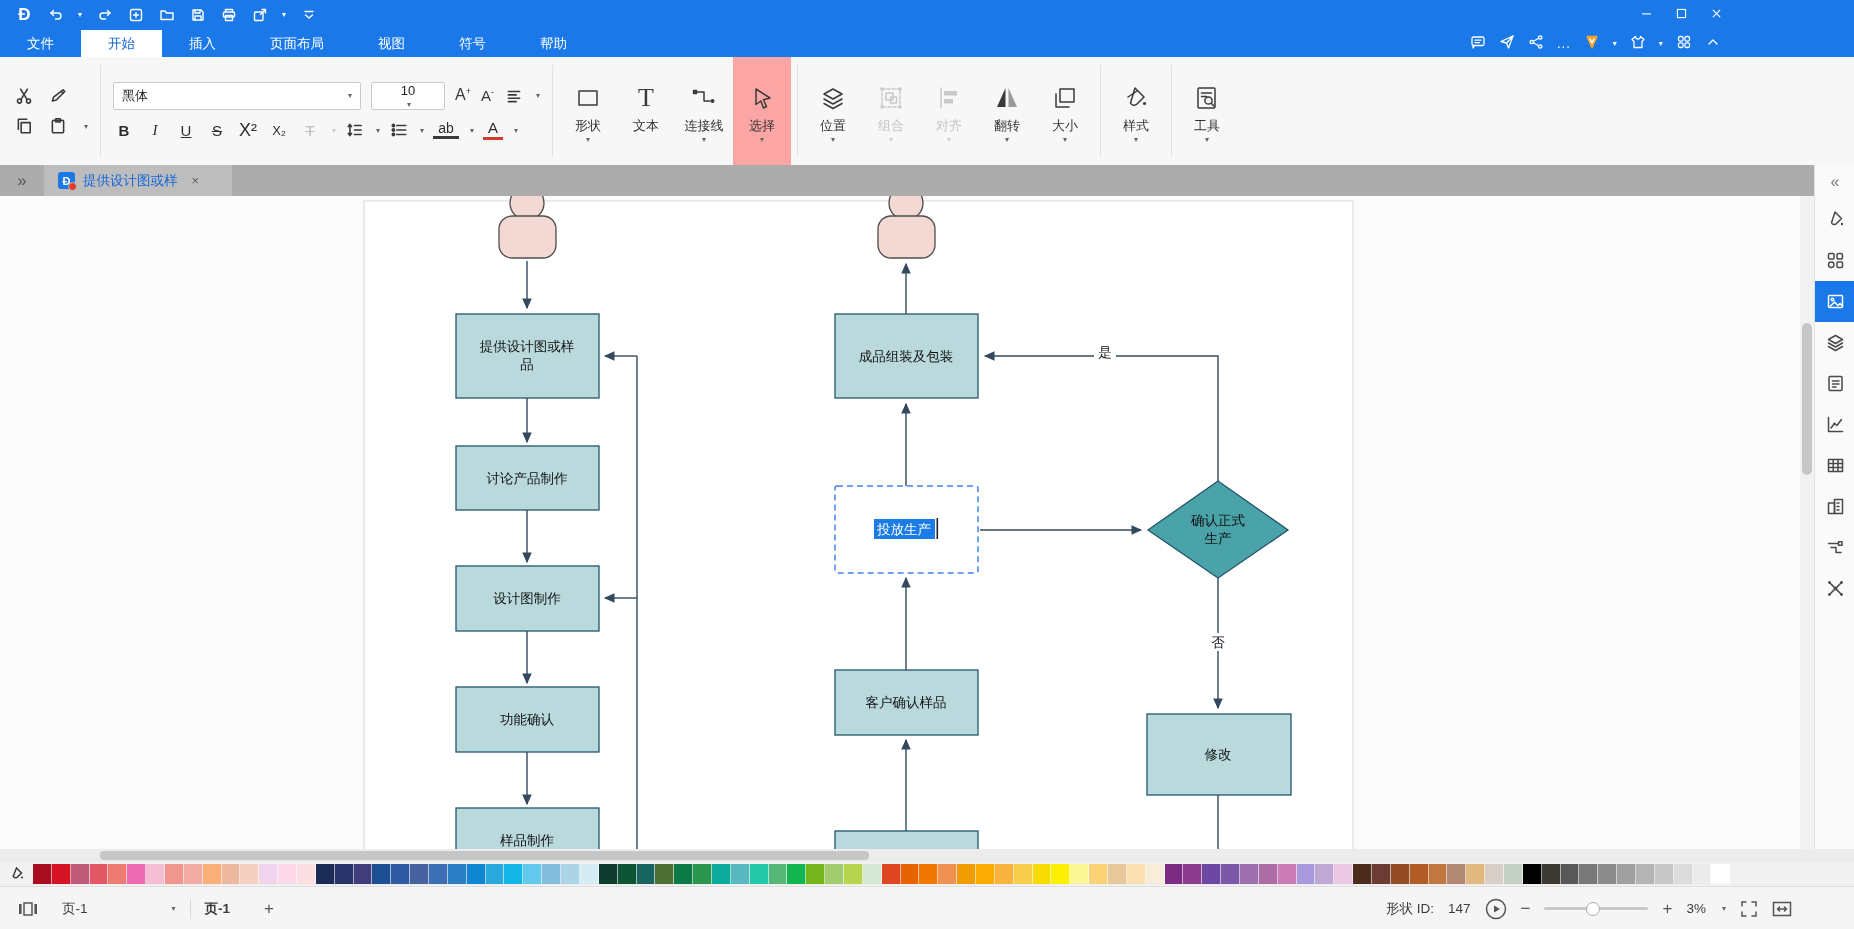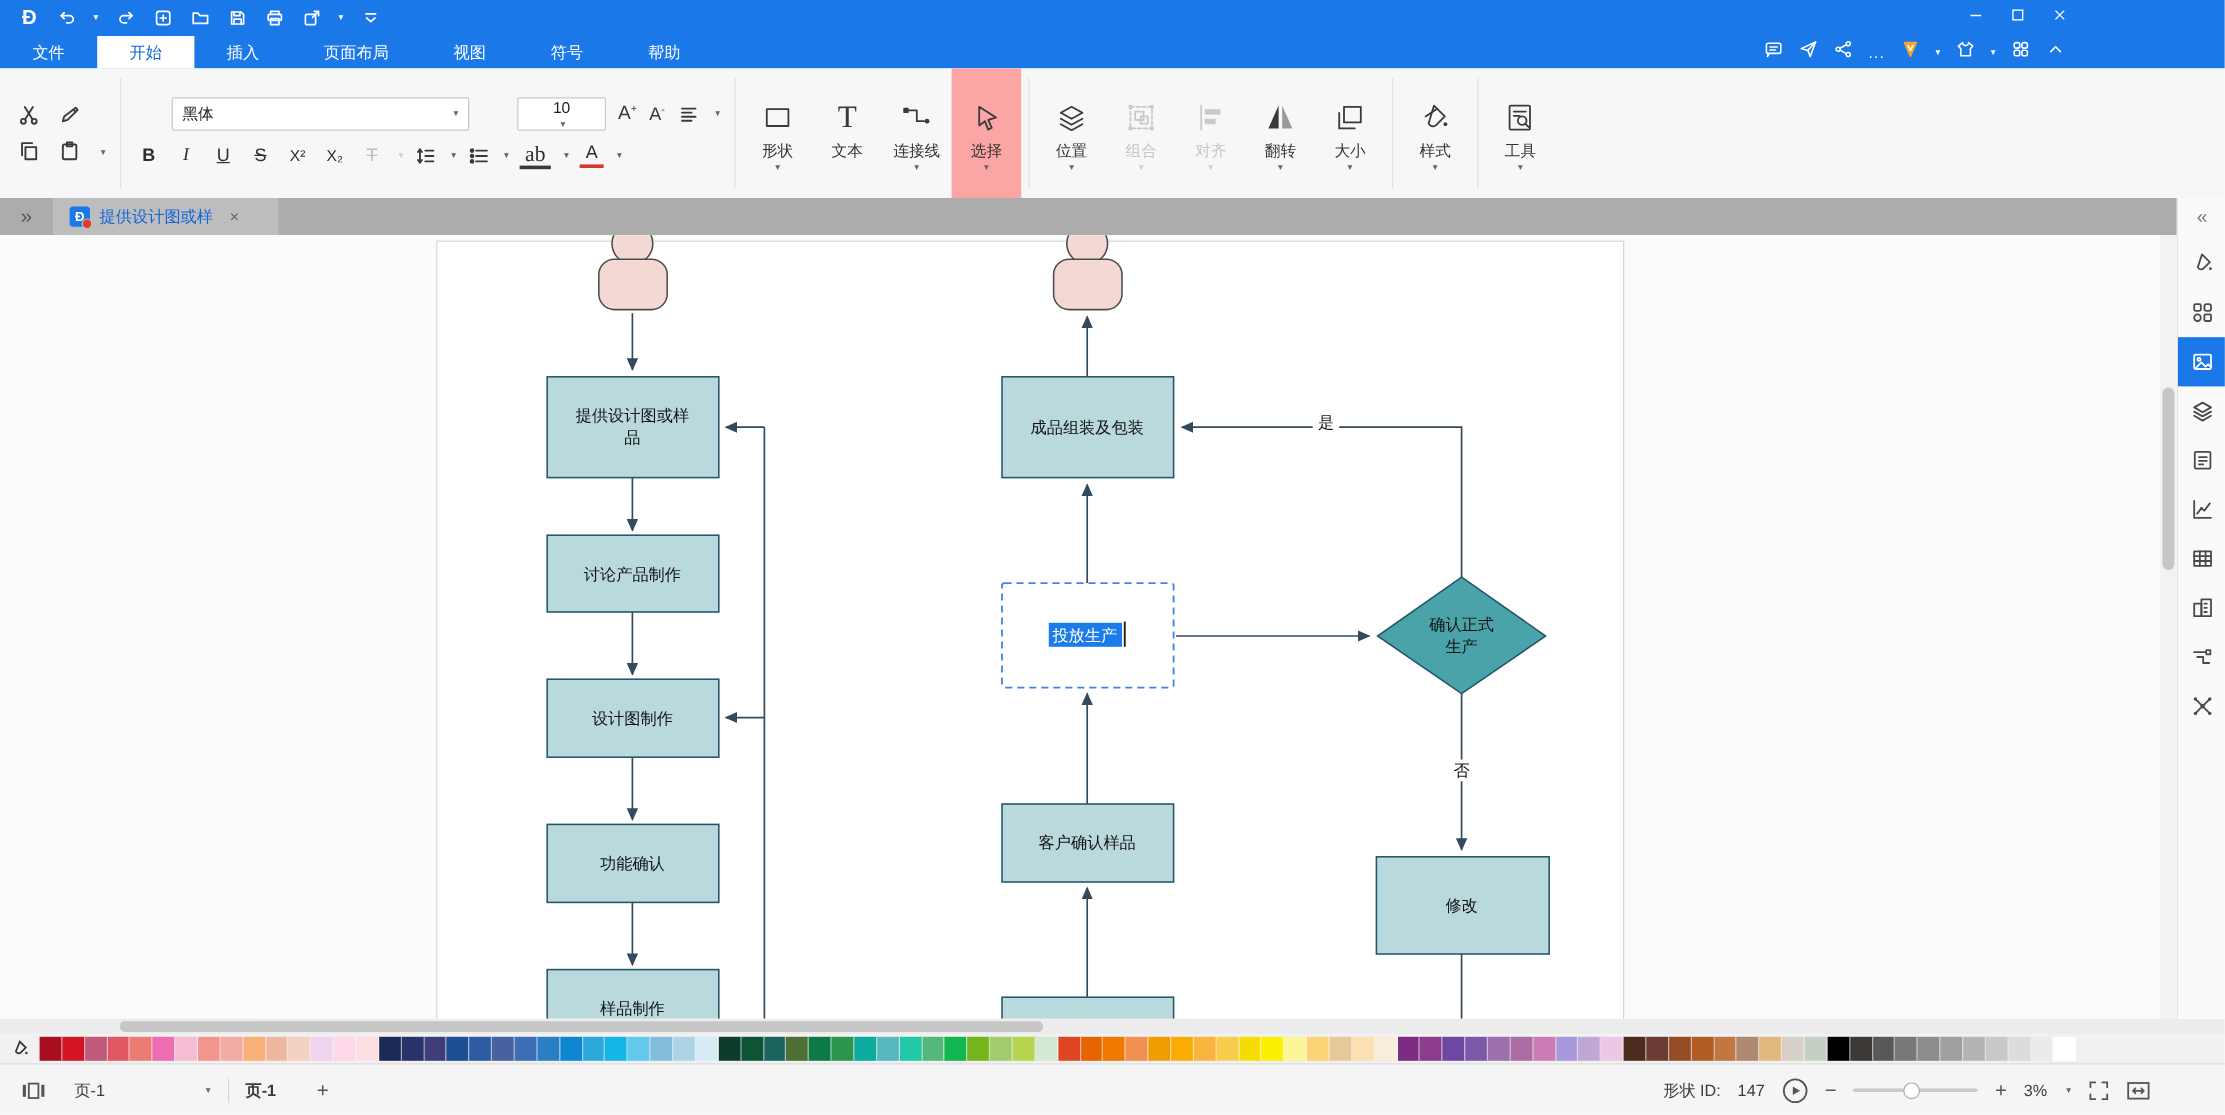--- a/index.html
+++ b/index.html
@@ -23,21 +23,21 @@
   #menu-right{position:absolute;left:1470px;top:30px;height:27px;display:flex;align-items:center;gap:13px;color:#fff;}
   #menu-right svg{width:16px;height:16px;stroke:#fff;fill:none;stroke-width:1.3;stroke-linecap:round;stroke-linejoin:round;}
   #menu-right .dots{font-size:13px;letter-spacing:1px;}
   
   #ribbon{left:0;top:57px;width:1854px;height:108px;background:#f7f7f8;border-bottom:1px solid #dcdcdc;display:flex;align-items:stretch;color:#3a3a3a;}
   .rdiv{width:1px;background:#e2e2e2;margin:8px 6px;}
   .rgroup{display:flex;flex-direction:column;justify-content:center;gap:10px;padding:0 6px;}
   .rrow{display:flex;align-items:center;gap:14px;}
   .ricon{width:20px;height:20px;display:flex;align-items:center;justify-content:center;}
   .ricon svg{width:18px;height:18px;stroke:#3a3a3a;fill:none;stroke-width:1.4;stroke-linecap:round;stroke-linejoin:round;}
-  .fsel{background:#fff;border:1px solid #c9c9c9;border-radius:2px;height:26px;display:flex;align-items:center;padding:0 8px;font-size:13px;justify-content:space-between;color:#222;margin-left:30px;}
+  .fsel{background:#fff;border:1px solid #c9c9c9;border-radius:2px;height:26px;display:flex;align-items:center;padding:0 8px;font-size:13px;justify-content:space-between;color:#222;}
   .fmt{font-size:15px;width:22px;text-align:center;color:#2e2e2e;}
   .small-caret{font-size:8px;color:#666;margin-left:2px;}
   .bigbtn{width:58px;display:flex;flex-direction:column;align-items:center;justify-content:center;gap:3px;padding-top:4px;}
   .bigbtn .bicon{height:32px;display:flex;align-items:center;justify-content:center;}
   .bigbtn .bicon svg{width:26px;height:26px;stroke:#3a3a3a;fill:none;stroke-width:1.5;stroke-linecap:round;stroke-linejoin:round;}
   .bigbtn .blabel{font-size:13px;color:#333;}
   .bigbtn .bcaret{font-size:8px;color:#666;line-height:3px;height:6px;}
   .bigbtn.active{background:#fca5a5;}
   .bigbtn.disabled .blabel{color:#c6c6c6;}
   .bigbtn.disabled svg{stroke:#c9c9c9;}
@@ -247,41 +247,41 @@
             <path d="M3 4h10M3 7h7M3 10h10M3 13h7"></path>
           </svg>
         </span>
       <span class="small-caret">▾</span>
     </div>
     <div class="rrow" style="gap:9px;">
       <span class="fmt" style="font-weight:bold;">B</span>
       <span class="fmt" style="font-style:italic;font-family:'Liberation Serif',serif;">I</span>
       <span class="fmt" style="text-decoration:underline;">U</span>
       <span class="fmt" style="text-decoration:line-through;">S</span>
-      <span class="fmt" style="font-size:13px;">X²</span>
+      <span class="fmt" style="font-size:18px;">X²</span>
       <span class="fmt" style="font-size:13px;">X₂</span>
       <span class="fmt" style="color:#bdbdbd;text-decoration:line-through;">T</span>
         <span class="small-caret" style="color:#cfcfcf;">▾</span>
       <span class="ricon">
           <svg viewBox="0 0 16 16">
             <path d="M3.5 3v10M2 5l1.5-2L5 5M2 11l1.5 2L5 11"></path>
             <path d="M7.5 4h6M7.5 8h6M7.5 12h6"></path>
           </svg>
         </span>
         <span class="small-caret">▾</span>
       <span class="ricon">
           <svg viewBox="0 0 16 16">
             <circle cx="3" cy="4" r="1" fill="#3a3a3a"></circle>
             <circle cx="3" cy="8" r="1" fill="#3a3a3a"></circle>
             <circle cx="3" cy="12" r="1" fill="#3a3a3a"></circle>
             <path d="M6 4h8M6 8h8M6 12h8"></path>
           </svg>
         </span>
         <span class="small-caret">▾</span>
-      <span class="fmt" style="font-size:18px;width:26px;border-bottom:3px solid #3a3a3a;line-height:1.1;font-family:Liberation Serif, serif;">ab</span>
+      <span class="fmt" style="font-size:14px;width:26px;border-bottom:3px solid #3a3a3a;line-height:1.1;">ab</span>
         <span class="small-caret">▾</span>
       <span class="fmt" style="width:20px;border-bottom:3px solid #d23a2e;line-height:1.1;">A</span>
         <span class="small-caret">▾</span>
     </div>
   </div>
   <div class="rdiv"></div>
 
   <div class="bigbtn">
     <span class="bicon">
         <svg viewBox="0 0 26 26">

